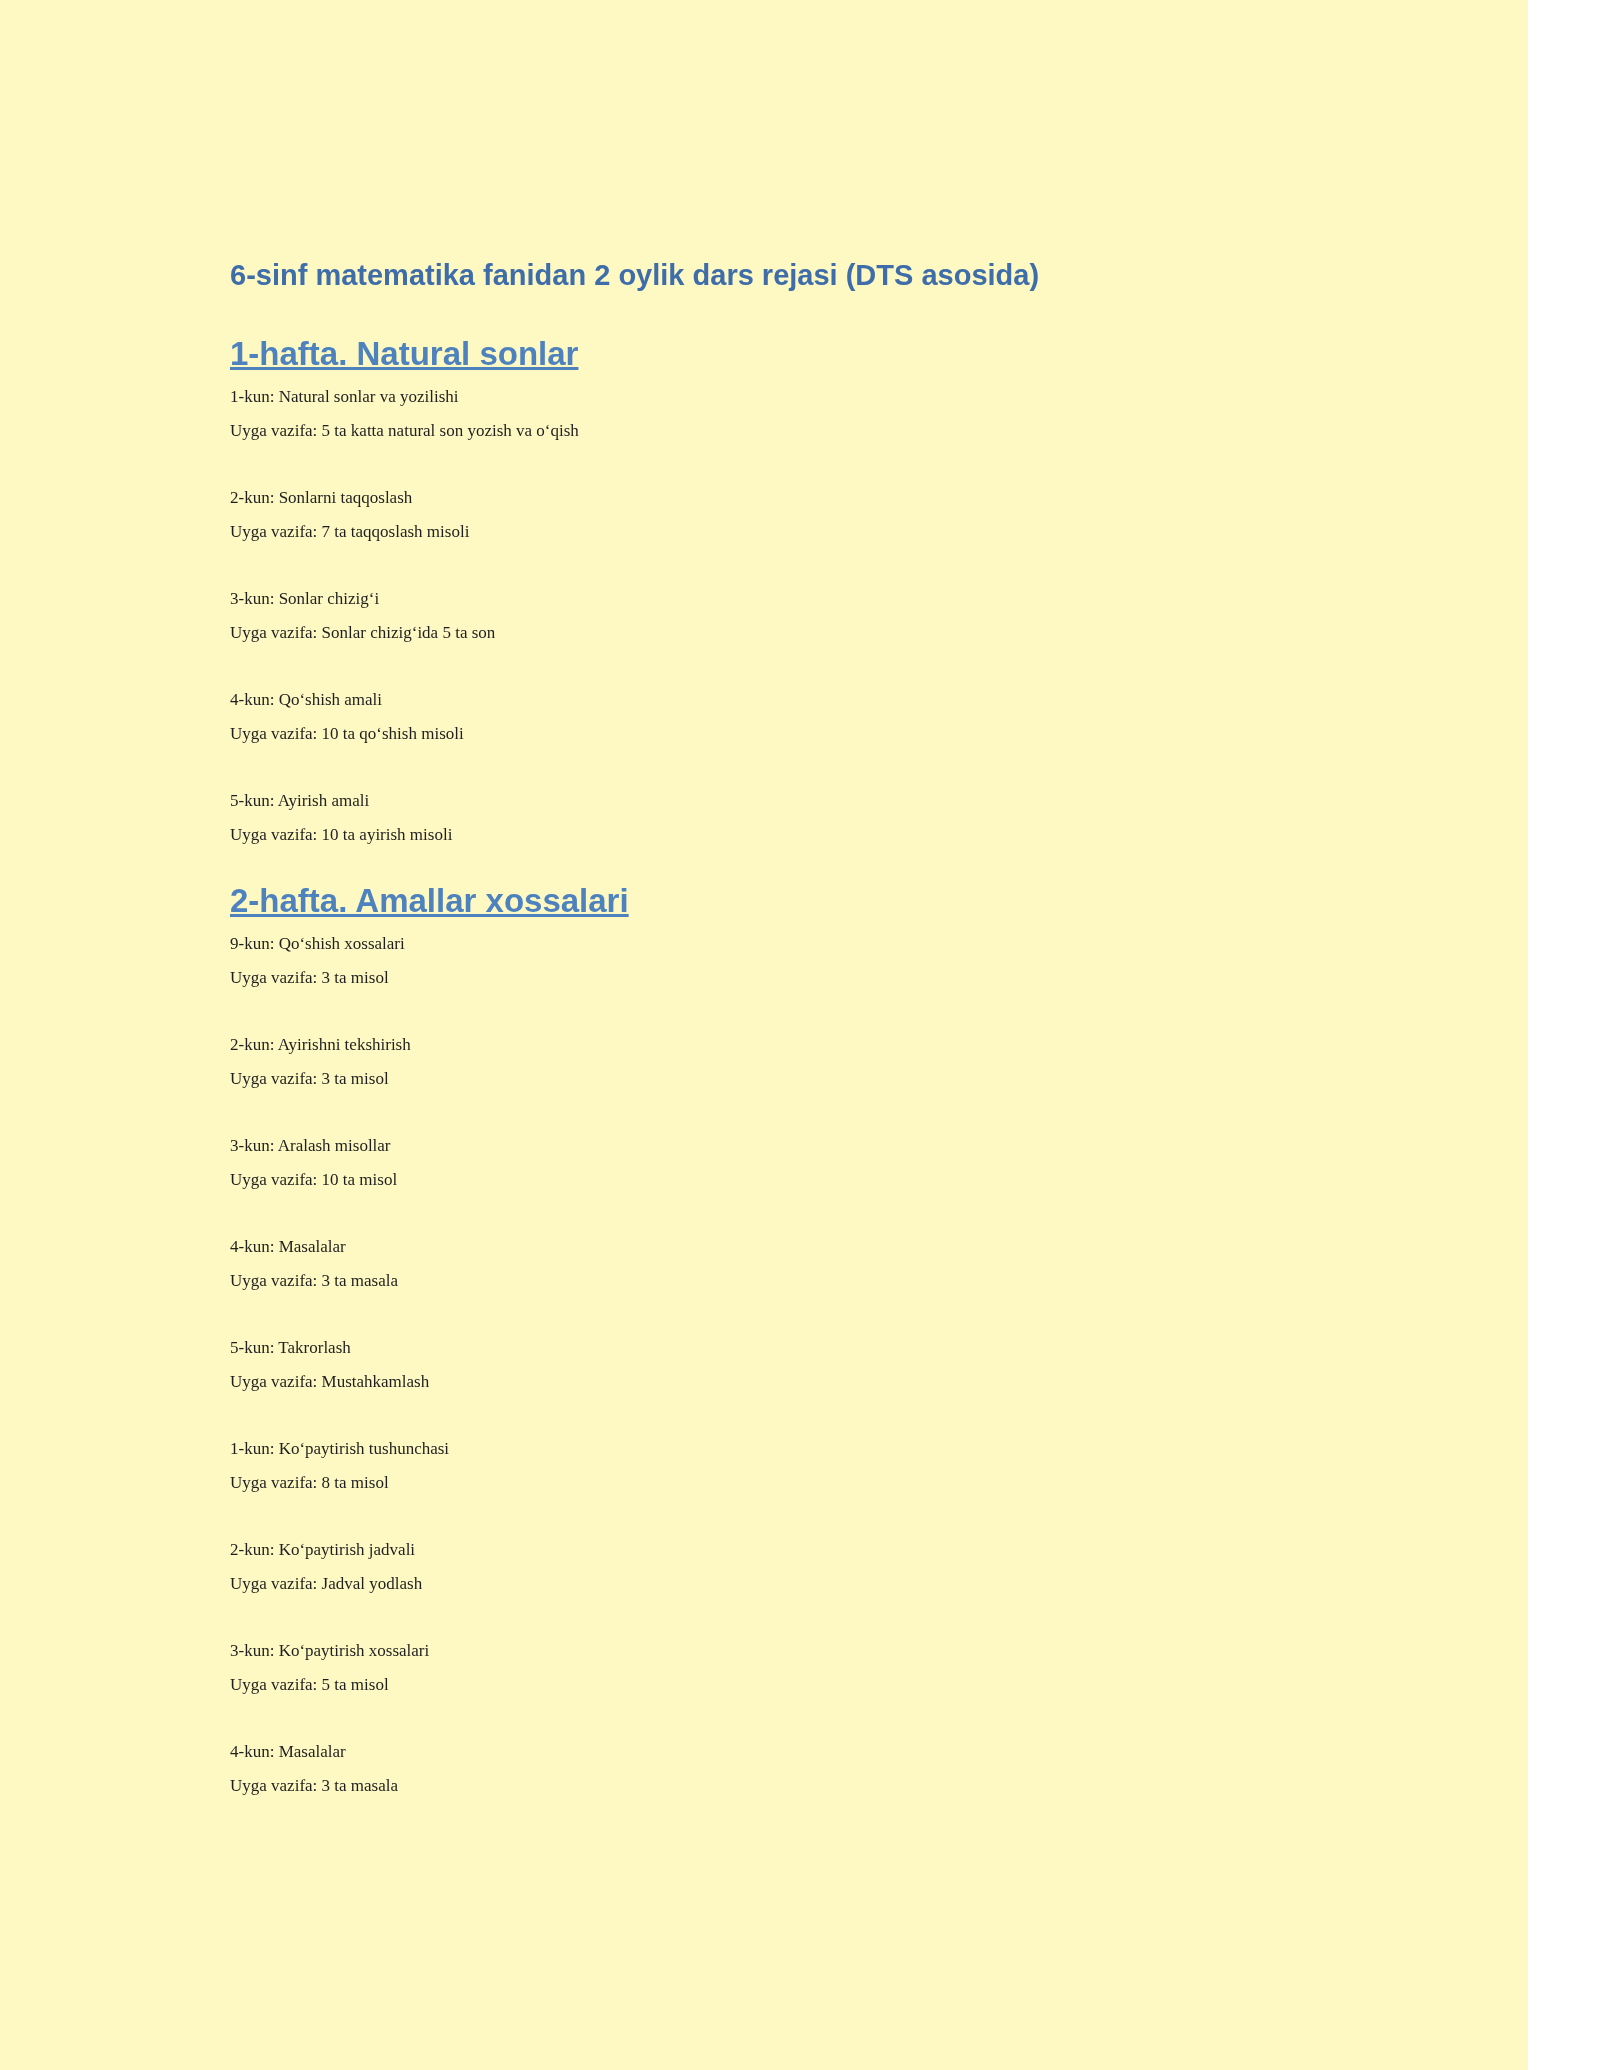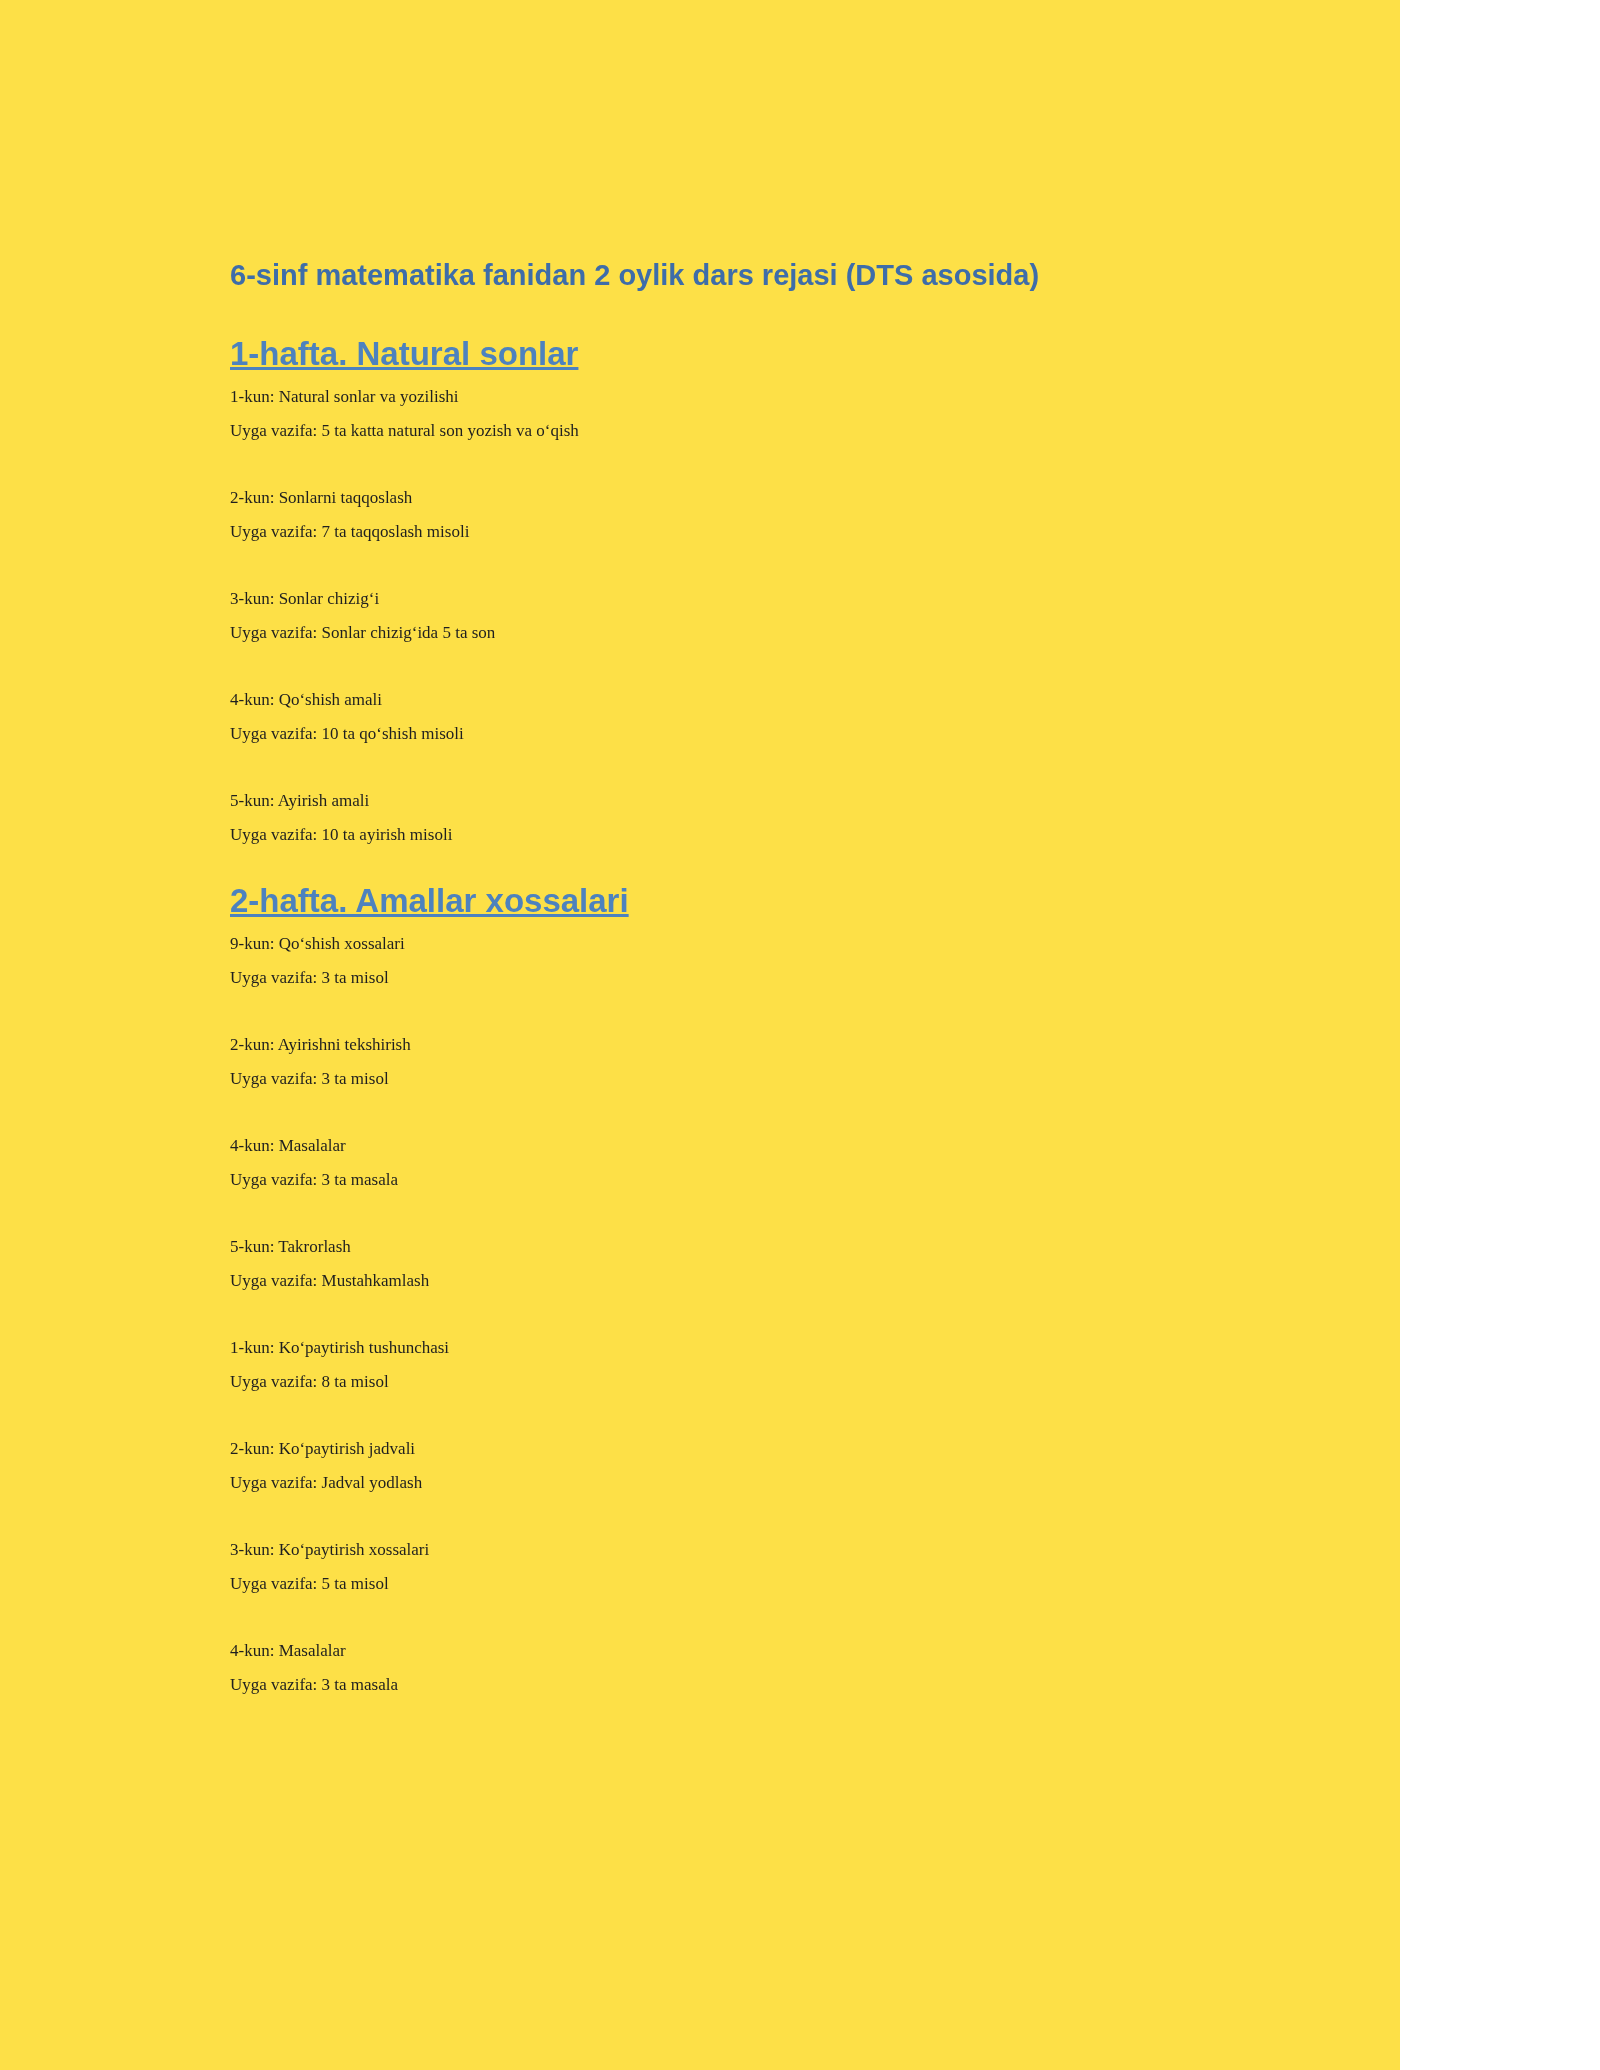--- a/index.html
+++ b/index.html
@@ -2,23 +2,23 @@
 <html><head>
 <meta charset="utf-8">
 <style>
   html, body {
     margin: 0;
     padding: 0;
     background: #ffffff;
   }
   .page {
     position: relative;
-    width: 1400px;
+    width: 1528px;
     height: 2070px;
-    background: #fde047;
+    background: #fef9c3;
     box-sizing: border-box;
     padding: 258px 140px 0 230px;
     font-family: "Liberation Serif", serif;
     color: #1f1f1f;
     overflow: hidden;
   }
   .doc-title {
     font-family: "Liberation Sans", sans-serif;
     font-weight: 700;
     font-size: 29px;
@@ -79,20 +79,24 @@
     <h2 class="week-heading">2-hafta. Amallar xossalari</h2>
     <p class="day">
       <span class="day-line">9-kun: Qo‘shish xossalari</span><br>
       <span class="day-line">Uyga vazifa: 3 ta misol</span>
     </p>
     <p class="day">
       <span class="day-line">2-kun: Ayirishni tekshirish</span><br>
       <span class="day-line">Uyga vazifa: 3 ta misol</span>
     </p>
     <p class="day">
+      <span class="day-line">3-kun: Aralash misollar</span><br>
+      <span class="day-line">Uyga vazifa: 10 ta misol</span>
+    </p>
+    <p class="day">
       <span class="day-line">4-kun: Masalalar</span><br>
       <span class="day-line">Uyga vazifa: 3 ta masala</span>
     </p>
     <p class="day">
       <span class="day-line">5-kun: Takrorlash</span><br>
       <span class="day-line">Uyga vazifa: Mustahkamlash</span>
     </p>
   </section>
 
   <section>

